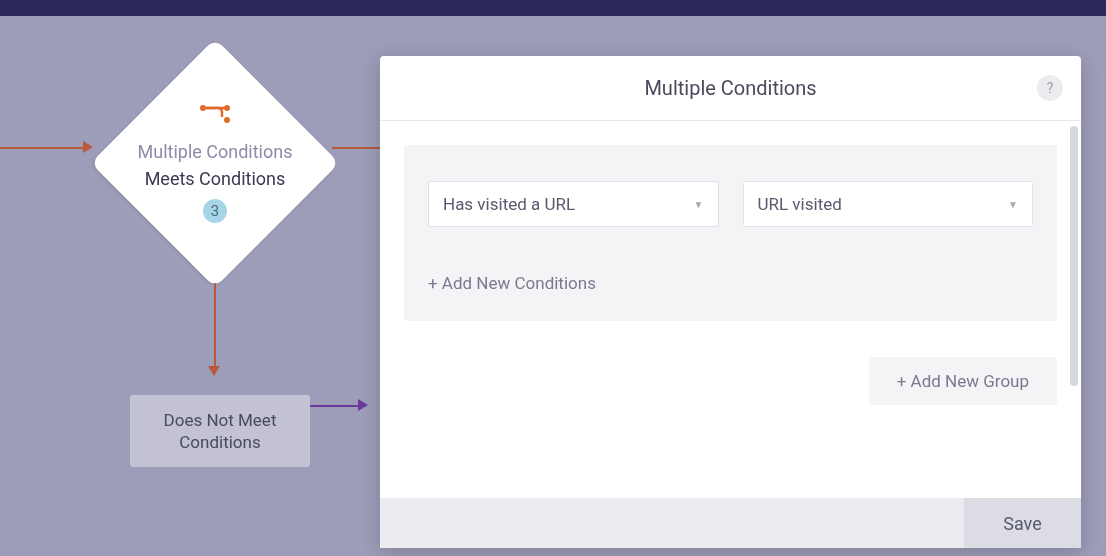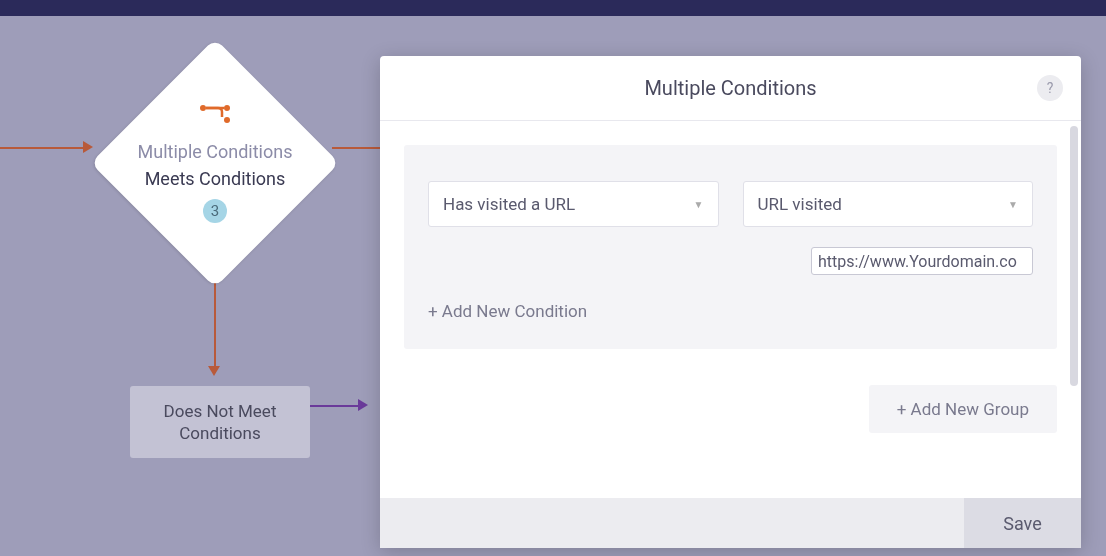--- a/index.html
+++ b/index.html
@@ -75,21 +75,21 @@
     display: flex;
     align-items: center;
     justify-content: center;
     font-size: 15px;
     margin-top: 4px;
   }
   
   .rect-node {
     position: absolute;
     left: 130px;
-    top: 370px;
+    top: 379px;
     width: 180px;
     height: 72px;
     background: #c3c2d4;
     border-radius: 3px;
     display: flex;
     align-items: center;
     justify-content: center;
     text-align: center;
     color: #4a4a5e;
     font-size: 17px;
@@ -311,23 +311,22 @@
             <span class="select-text">Has visited a URL</span>
             <span class="select-caret">▼</span>
           </div>
           <div class="select">
             <span class="select-text">URL visited</span>
             <span class="select-caret">▼</span>
           </div>
         </div>
         <div class="url-row">
           <div class="url-spacer"></div>
-          <input class="url-input" type="text" value="https://www.Yourdomain.co" style="">
         </div>
-        <div class="add-condition">+ Add New Condition</div>
+        <div class="add-condition">+ Add New Conditions</div>
       </div>
       <div class="add-group-wrap">
         <div class="add-group-btn">+ Add New Group</div>
       </div>
     </div>
     <div class="modal-footer">
       <div class="footer-spacer"></div>
       <div class="footer-btn save-btn">Save</div>
     </div>
     <div class="modal-scroll"></div>

